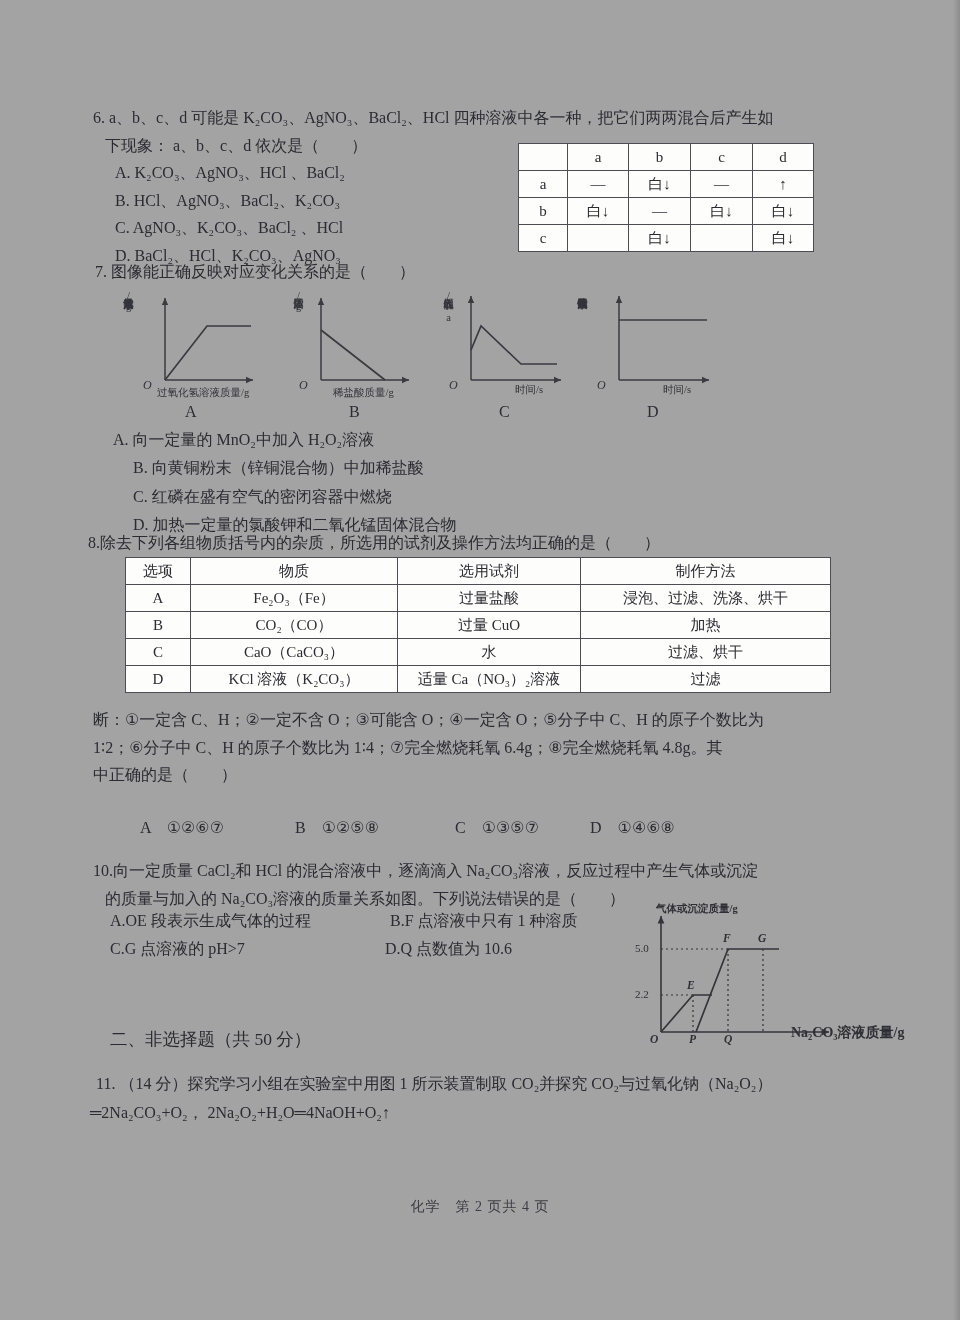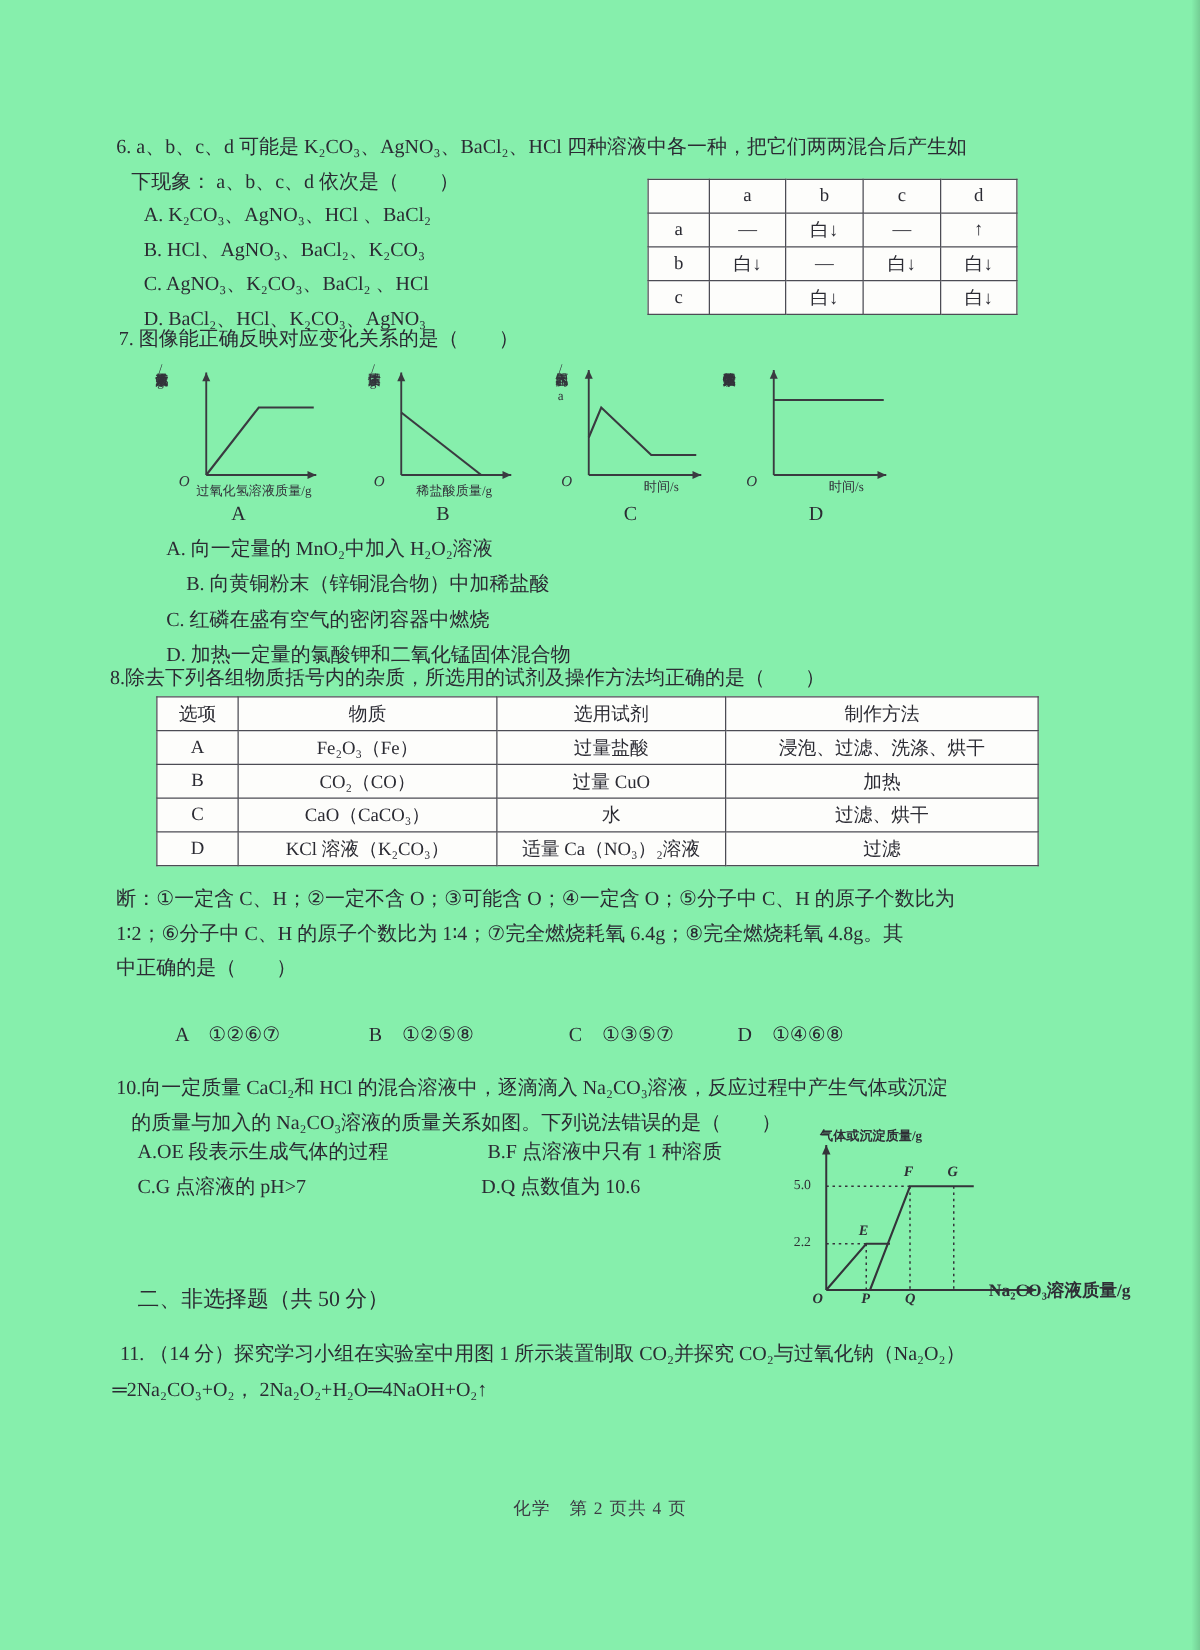--- a/index.html
+++ b/index.html
@@ -1,16 +1,16 @@
 <!DOCTYPE html>
 <html><head>
 <meta charset="utf-8">
 <style>
   html,body{margin:0;padding:0;background:#e8e8e6;}
-  .page{position:relative;width:960px;height:1320px;background:#86efac;
+  .page{position:relative;width:960px;height:1320px;background:#a3a3a3;
         font-family:"Liberation Serif","DejaVu Serif","DejaVu Sans",serif;
         color:#2b2b33;overflow:hidden;}
   .page::after{content:"";position:absolute;right:0;top:0;width:7px;height:100%;
         background:linear-gradient(to right,rgba(0,0,0,0),rgba(0,0,0,0.14));pointer-events:none;}
   section{position:absolute;}
   .ln{font-size:16px;line-height:27.5px;white-space:nowrap;}
   .opt{padding-left:22px;}
   .ind{padding-left:12px;}
   .tbl{border-collapse:collapse;position:absolute;table-layout:fixed;background:#fdfdfb;}
   .tbl td{border:1.5px solid #4c4c54;text-align:center;font-size:15px;padding:0;
@@ -153,22 +153,22 @@
             <path d="M104,92 l-7,-3.2 l0,6.4 z" fill="#3a3a40"></path>
             <path d="M14,32 L102,32" stroke="#3a3a40" stroke-width="1.7" fill="none"></path>
           </svg>
         </div>
         <div class="olab" style="left:24px;top:90px">O</div>
         <div class="xlab" style="left:90px;top:95px">时间/s</div>
         <div class="glab" style="left:74px;top:115px">D</div>
       </div>
     </div>
 
-    <div class="ln" style="margin-left:38px">A. 向一定量的 MnO₂中加入 H₂O₂溶液</div>
-    <div class="ln" style="margin-left:54px;margin-top:1px">B. 向黄铜粉末（锌铜混合物）中加稀盐酸</div>
+    <div class="ln" style="margin-left:18px">A. 向一定量的 MnO₂中加入 H₂O₂溶液</div>
+    <div class="ln" style="margin-left:38px;margin-top:1px">B. 向黄铜粉末（锌铜混合物）中加稀盐酸</div>
     <div class="ln" style="margin-left:38px;margin-top:1px">C. 红磷在盛有空气的密闭容器中燃烧</div>
     <div class="ln" style="margin-left:38px;margin-top:1px">D. 加热一定量的氯酸钾和二氧化锰固体混合物</div>
   </section>
 
   <section style="left:88px;top:529px;width:760px;height:170px">
     <div class="ln">8.除去下列各组物质括号内的杂质，所选用的试剂及操作方法均正确的是（　　）</div>
     <table class="tbl q8t" style="left:37px;top:28px;width:705px">
       <colgroup>
           <col style="width:65px">
           <col style="width:207px">

